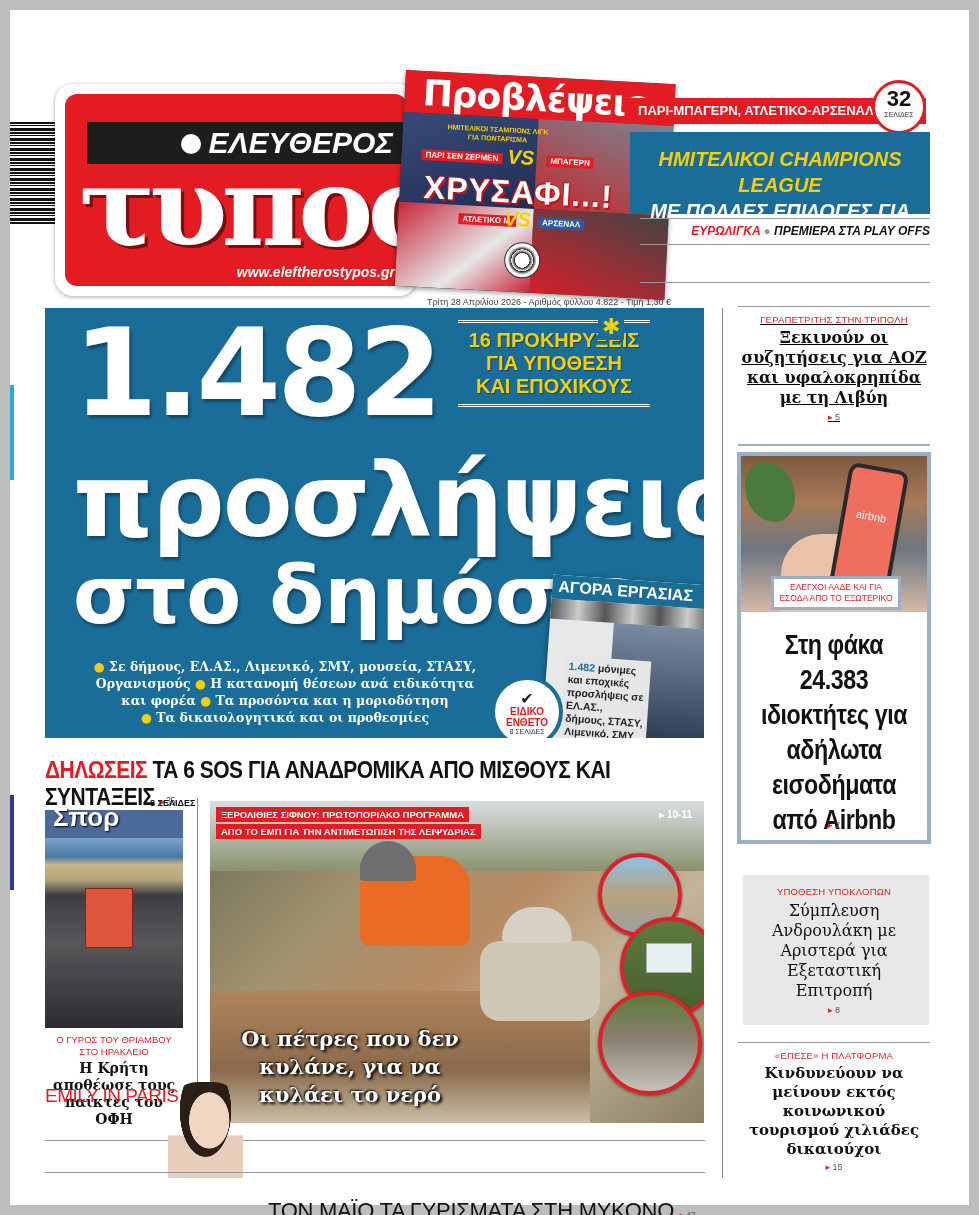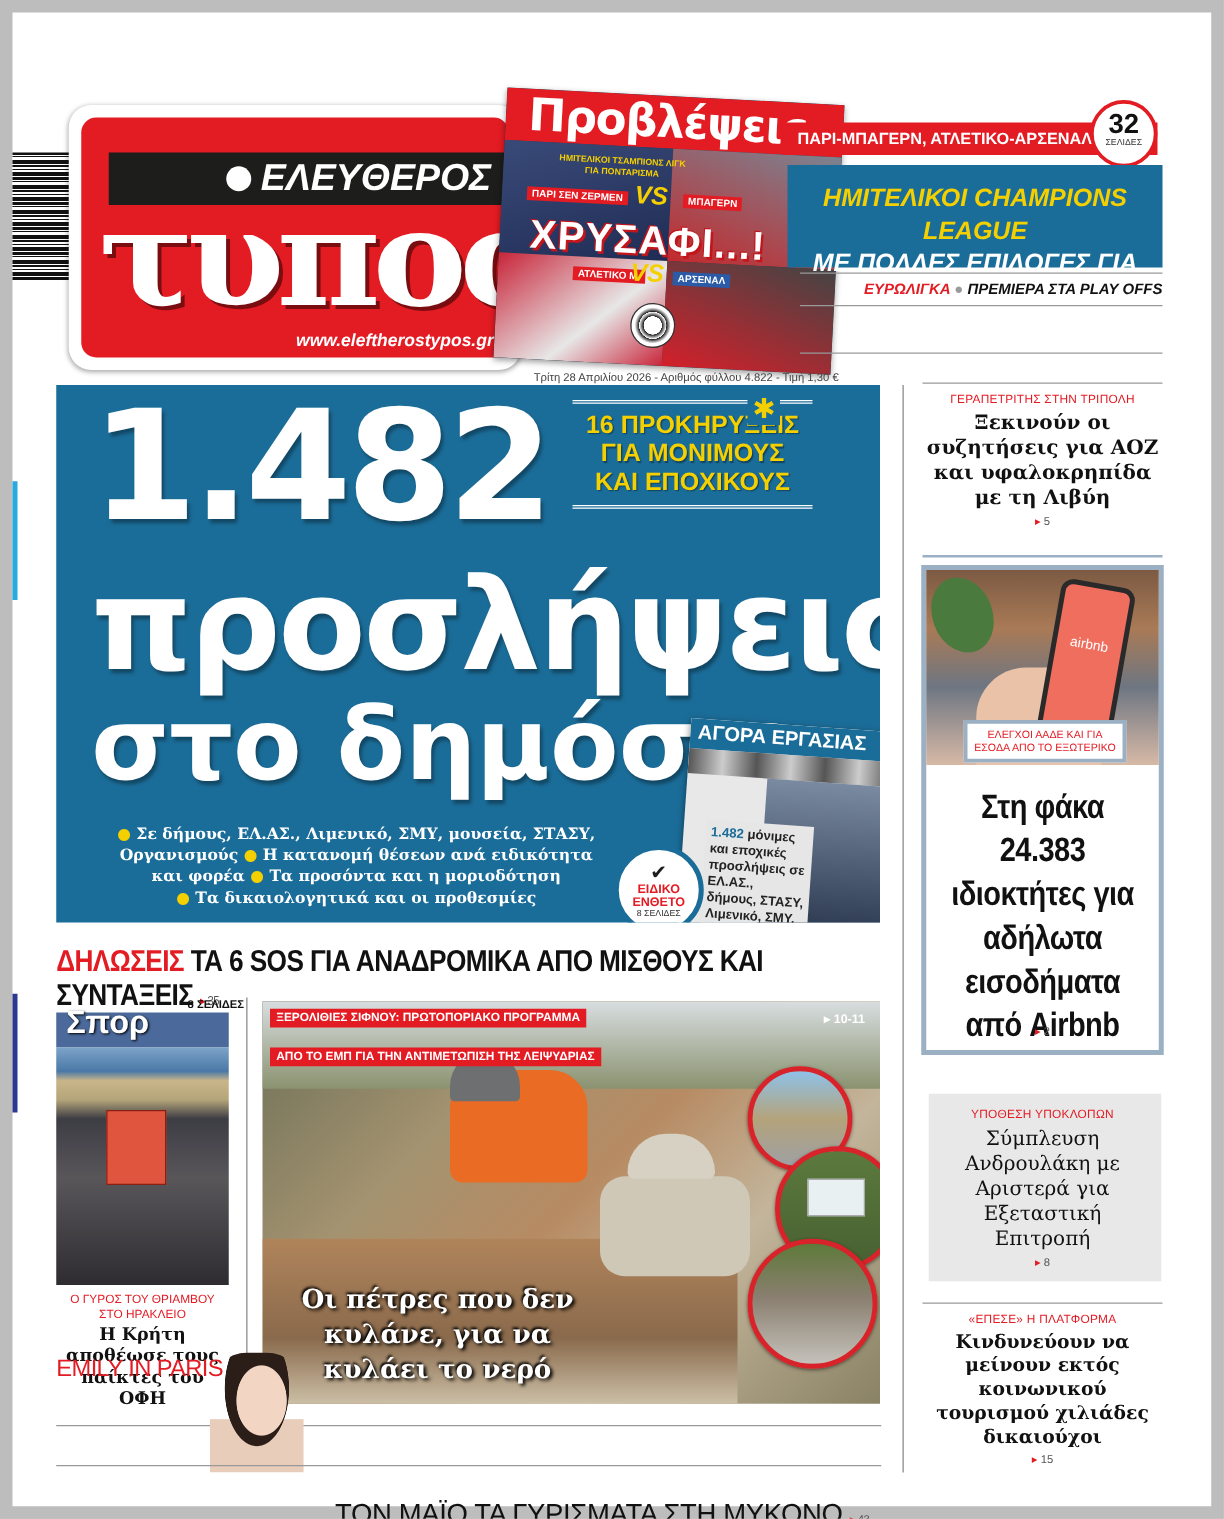--- a/index.html
+++ b/index.html
@@ -100,21 +100,21 @@
 
   
   .sif { left: 200px; top: 791px; width: 494px; height: 322px; background: linear-gradient(135deg,#6c6f57 0%,#a49370 30%,#b78b63 50%,#c3b59b 70%,#8a8264 100%); overflow: hidden; }
   .sif-sky { position: absolute; left: 0; top: 0; right: 0; height: 70px; background: linear-gradient(180deg,#d8dee0,#8a9270); }
   .sif-worker { position: absolute; left: 150px; top: 55px; width: 110px; height: 90px; background: #ea6b24; border-radius: 30px 30px 10px 10px; }
   .sif-hat1 { position: absolute; left: 150px; top: 40px; width: 56px; height: 40px; background: #6d6f70; border-radius: 30px 30px 4px 4px; }
   .sif-hat2 { position: absolute; left: 292px; top: 106px; width: 70px; height: 36px; background: #d6d1c2; border-radius: 36px 36px 6px 6px; }
   .sif-body2 { position: absolute; left: 270px; top: 140px; width: 120px; height: 80px; background: #cfc8b6; border-radius: 20px; }
   .sif-rocks { position: absolute; left: 0; top: 190px; width: 380px; height: 132px; background: linear-gradient(180deg,#b0845b,#8a6a4c 60%,#cbbfa6); }
   .sif-kicker { position: absolute; left: 6px; top: 6px; font-size: 9.5px; color: #fff; font-weight: bold; line-height: 15px; }
-  .sif-kicker span { display: inline-block; background: #e31b23; padding: 0 5px; margin-bottom: 16px; }
+  .sif-kicker span { display: inline-block; background: #e31b23; padding: 0 5px; margin-bottom: 2px; }
   .sif-pg { position: absolute; right: 12px; top: 8px; font-size: 10px; color: #fff; font-weight: bold; }
   .sif-title { position: absolute; left: 20px; top: 224px; width: 240px; text-align: center; font-family: "DejaVu Serif", serif; font-weight: bold; font-size: 21px; color: #fff; line-height: 28px; text-shadow: 2px 2px 3px #000, -1px -1px 2px #000; }
   .circle { position: absolute; border-radius: 50%; border: 4px solid #d9232a; box-shadow: 0 1px 3px rgba(0,0,0,.5); }
   .c1 { left: 388px; top: 52px; width: 84px; height: 84px; background: linear-gradient(180deg,#8ec1e8 0%,#b4a37b 50%,#9ea0a4 100%); }
   .c2 { left: 410px; top: 116px; width: 100px; height: 100px; background: linear-gradient(180deg,#5c7a3e,#486031); }
   .c2 .sign { position: absolute; left: 22px; top: 22px; width: 46px; height: 30px; background: #e8f0f2; border: 1px solid #aaa; }
   .c3 { left: 388px; top: 190px; width: 104px; height: 104px; background: linear-gradient(180deg,#5e7a3a 0%,#8a7f70 45%,#c5c2bb 100%); }
 
   .emily-photo { left: 158px; top: 1072px; width: 75px; height: 96px; background: radial-gradient(ellipse at 55% 40%,#f2d5c3 0 34%,transparent 35%), radial-gradient(ellipse at 50% 30%,#2b1d17 0 48%,transparent 49%), linear-gradient(180deg,transparent 55%,#e9cdbb 56%); border-radius: 30px 30px 0 0; }
   .bottom-strip-top { left: 35px; top: 1130px; width: 660px; }
@@ -188,21 +188,21 @@
   <div class="abs promo-line"><span class="r">ΕΥΡΩΛΙΓΚΑ</span> <span class="dot">●</span> <span>ΠΡΕΜΙΕΡΑ ΣΤΑ PLAY OFFS</span></div>
   <div class="abs hr" style="left:630px;top:234px;width:290px;"></div>
   <div class="abs hr" style="left:630px;top:272px;width:290px;"></div>
 
   <div class="abs main">
     <div class="num">1.482</div>
     <div class="sub-box">
       <span class="star">✱</span>
       <div class="sub-lines">
         <div class="t">16 ΠΡΟΚΗΡΥΞΕΙΣ</div>
-        <div class="t">ΓΙΑ ΜΟΝΙΜΟΥΣ</div>
+        <div class="t">ΓΙΑ ΥΠΟΘΕΣΗ</div>
         <div class="t">ΚΑΙ ΕΠΟΧΙΚΟΥΣ</div>
       </div>
     </div>
     <div class="word1">προσλήψεις</div>
     <div class="word2">στο δημόσιο</div>
     <div class="bullets">
       <span class="b">●</span> <span>Σε δήμους, ΕΛ.ΑΣ., Λιμενικό, ΣΜΥ, μουσεία, ΣΤΑΣΥ, Οργανισμούς</span>
       <span class="b">●</span> <span>Η κατανομή θέσεων ανά ειδικότητα και φορέα</span>
       <span class="b">●</span> <span>Τα προσόντα και η μοριοδότηση</span><br>
       <span class="b">●</span> <span>Τα δικαιολογητικά και οι προθεσμίες</span>
@@ -259,21 +259,21 @@
   </div>
 
   <div class="abs hr bottom-strip-top"></div>
   <div class="abs emily-photo"></div>
   <div class="abs emily">EMILY IN PARIS</div>
   <div class="abs mykonos"><span>ΤΟΝ ΜΑΪΟ ΤΑ ΓΥΡΙΣΜΑΤΑ ΣΤΗ ΜΥΚΟΝΟ</span> <span class="pg"><span class="tri">▸</span> <span>43</span></span></div>
   <div class="abs hr bottom-strip-bot"></div>
 
   <div class="abs vline" style="left:712px;top:298px;height:870px;"></div>
   <div class="abs hr" style="left:728px;top:296px;width:192px;"></div>
-  <div class="abs rc" style="top:304px;">
+  <div class="abs rc" style="top:304px;text-decoration:underline;">
     <div class="kick">ΓΕΡΑΠΕΤΡΙΤΗΣ ΣΤΗΝ ΤΡΙΠΟΛΗ</div>
     <div class="serifh" style="font-size:16px;line-height:20px;margin-top:3px;">Ξεκινούν οι συζητήσεις για ΑΟΖ και υφαλοκρηπίδα με τη Λιβύη</div>
     <div class="pg" style="margin-top:4px;"><span class="tri">▸</span> <span>5</span></div>
   </div>
   <div class="abs hr" style="left:728px;top:434px;width:192px;background:#9cb0c4;height:2px;"></div>
 
   <div class="abs airbnb-box">
     <div class="airbnb-photo">
       <div class="plant"></div>
       <div class="hand"></div>

